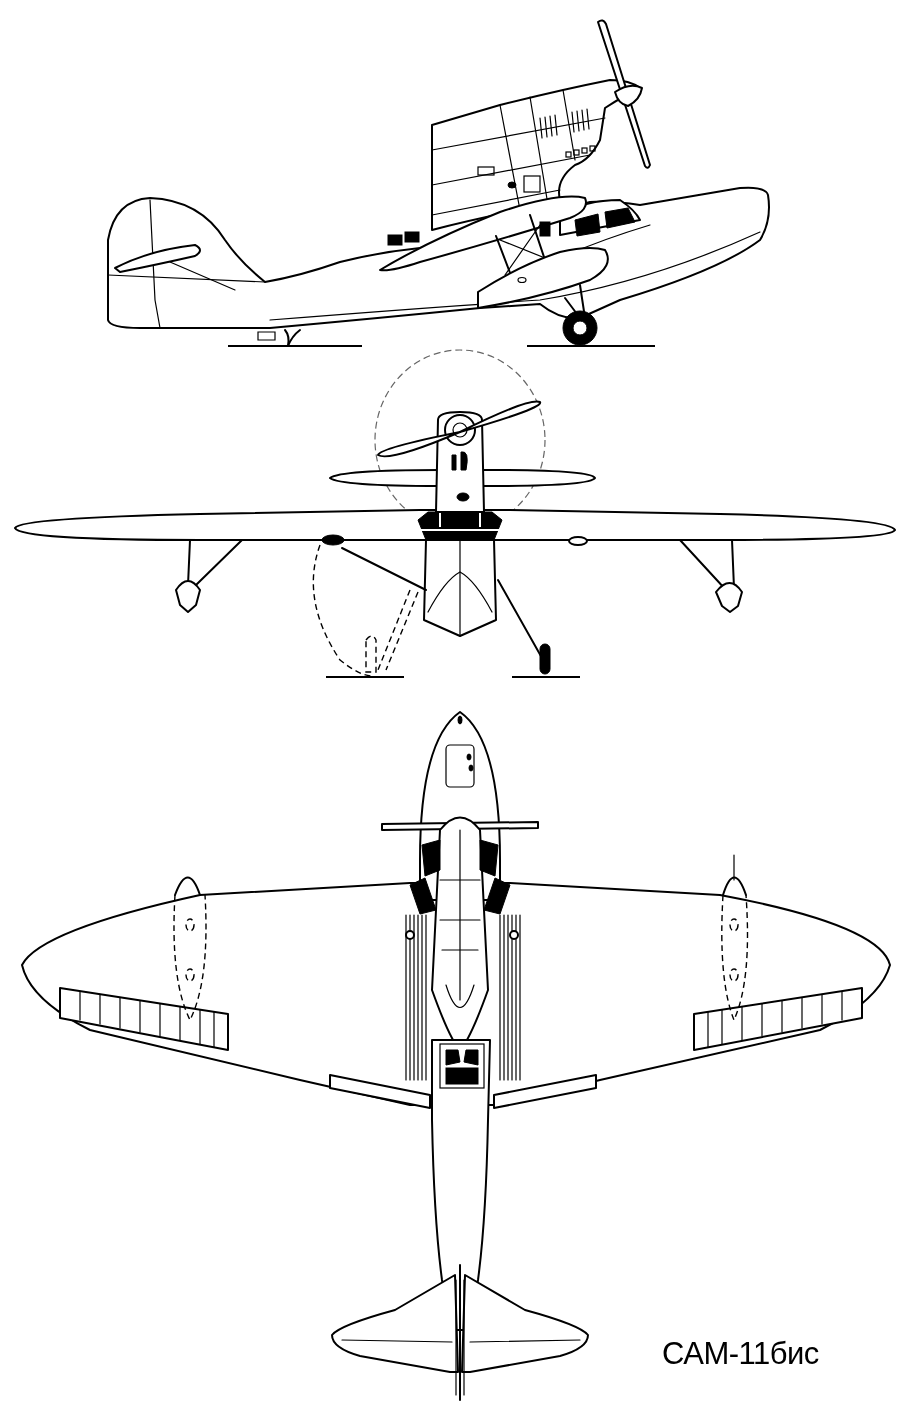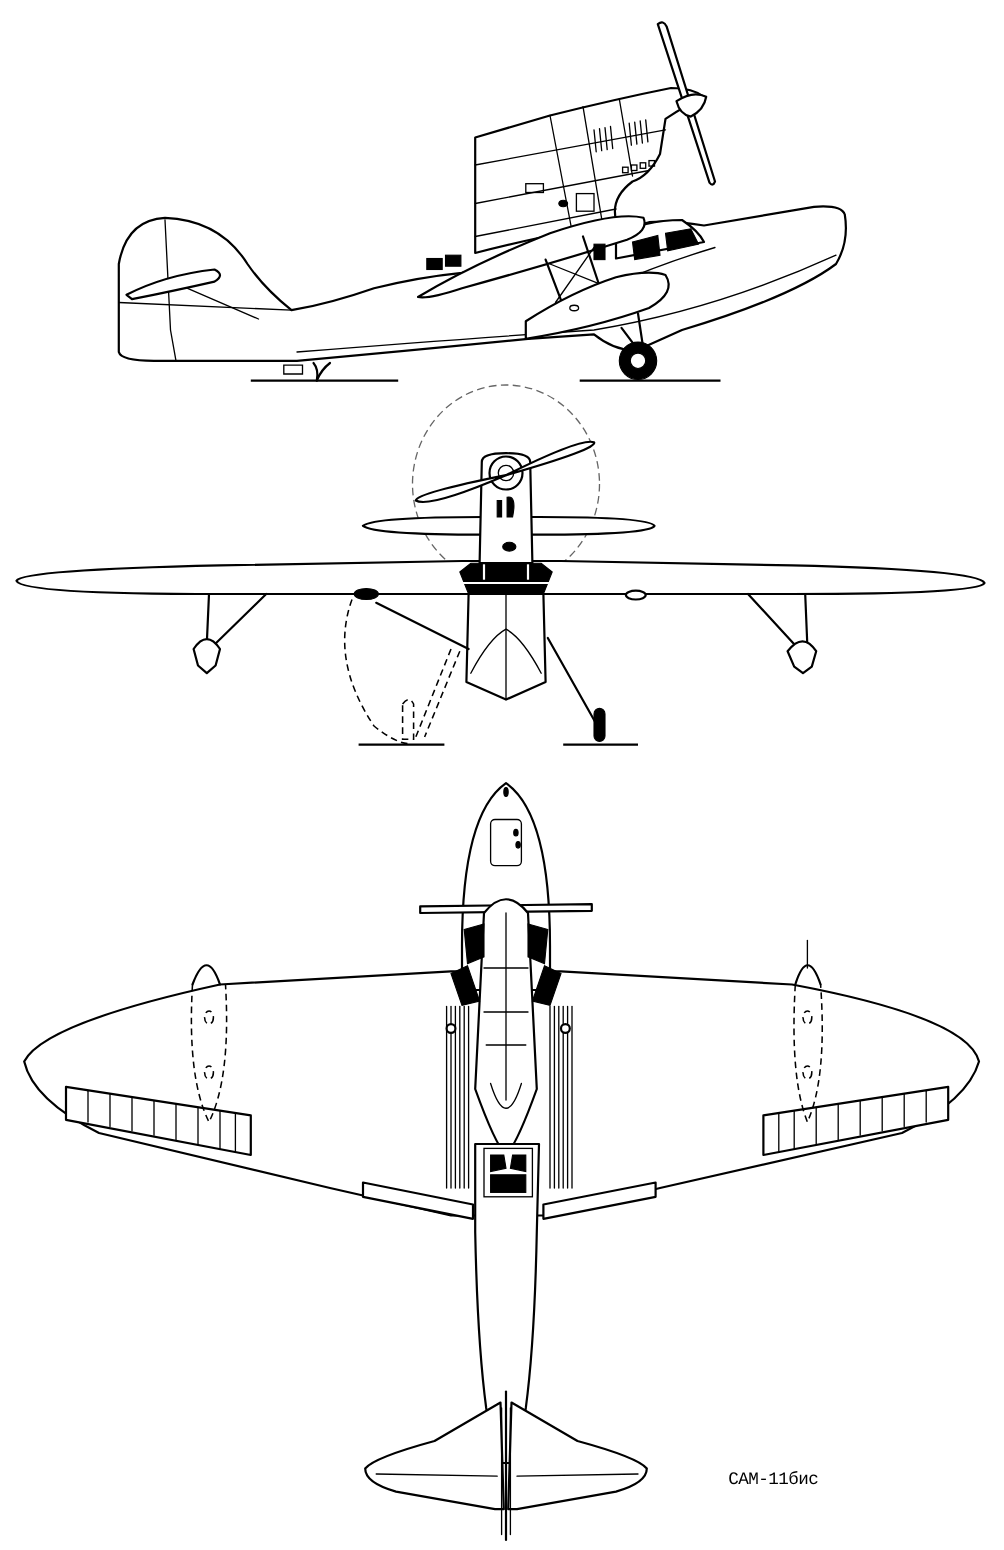--- a/index.html
+++ b/index.html
@@ -7,21 +7,21 @@
   #drawing { position: absolute; left: 0; top: 0; width: 913px; height: 1409px; }
   .ln { fill: none; stroke: #000; stroke-width: 2; stroke-linejoin: round; stroke-linecap: round; }
   .thin { fill: none; stroke: #000; stroke-width: 1.2; stroke-linecap: round; }
   .fillw { fill: #fff; stroke: #000; stroke-width: 2; stroke-linejoin: round; }
   .blk { fill: #000; stroke: #000; stroke-width: 1; }
   .dash { fill: none; stroke: #000; stroke-width: 1.4; stroke-dasharray: 6 4; }
   .dashg { fill: none; stroke: #666; stroke-width: 1.2; stroke-dasharray: 7 4; }
   .ground { stroke: #000; stroke-width: 2; }
   #caption {
     position: absolute; left: 662px; top: 1336px;
-    font-family: Liberation Mono, monospace; font-size: 16px; color: #000;
+    font-family: Liberation Sans, sans-serif; font-size: 31px; color: #000;
     letter-spacing: -0.5px;
   }
 </style>
 </head>
 <body>
 
 <svg id="drawing" viewBox="0 0 913 1409" xmlns="http://www.w3.org/2000/svg">
 
   <g>
 

